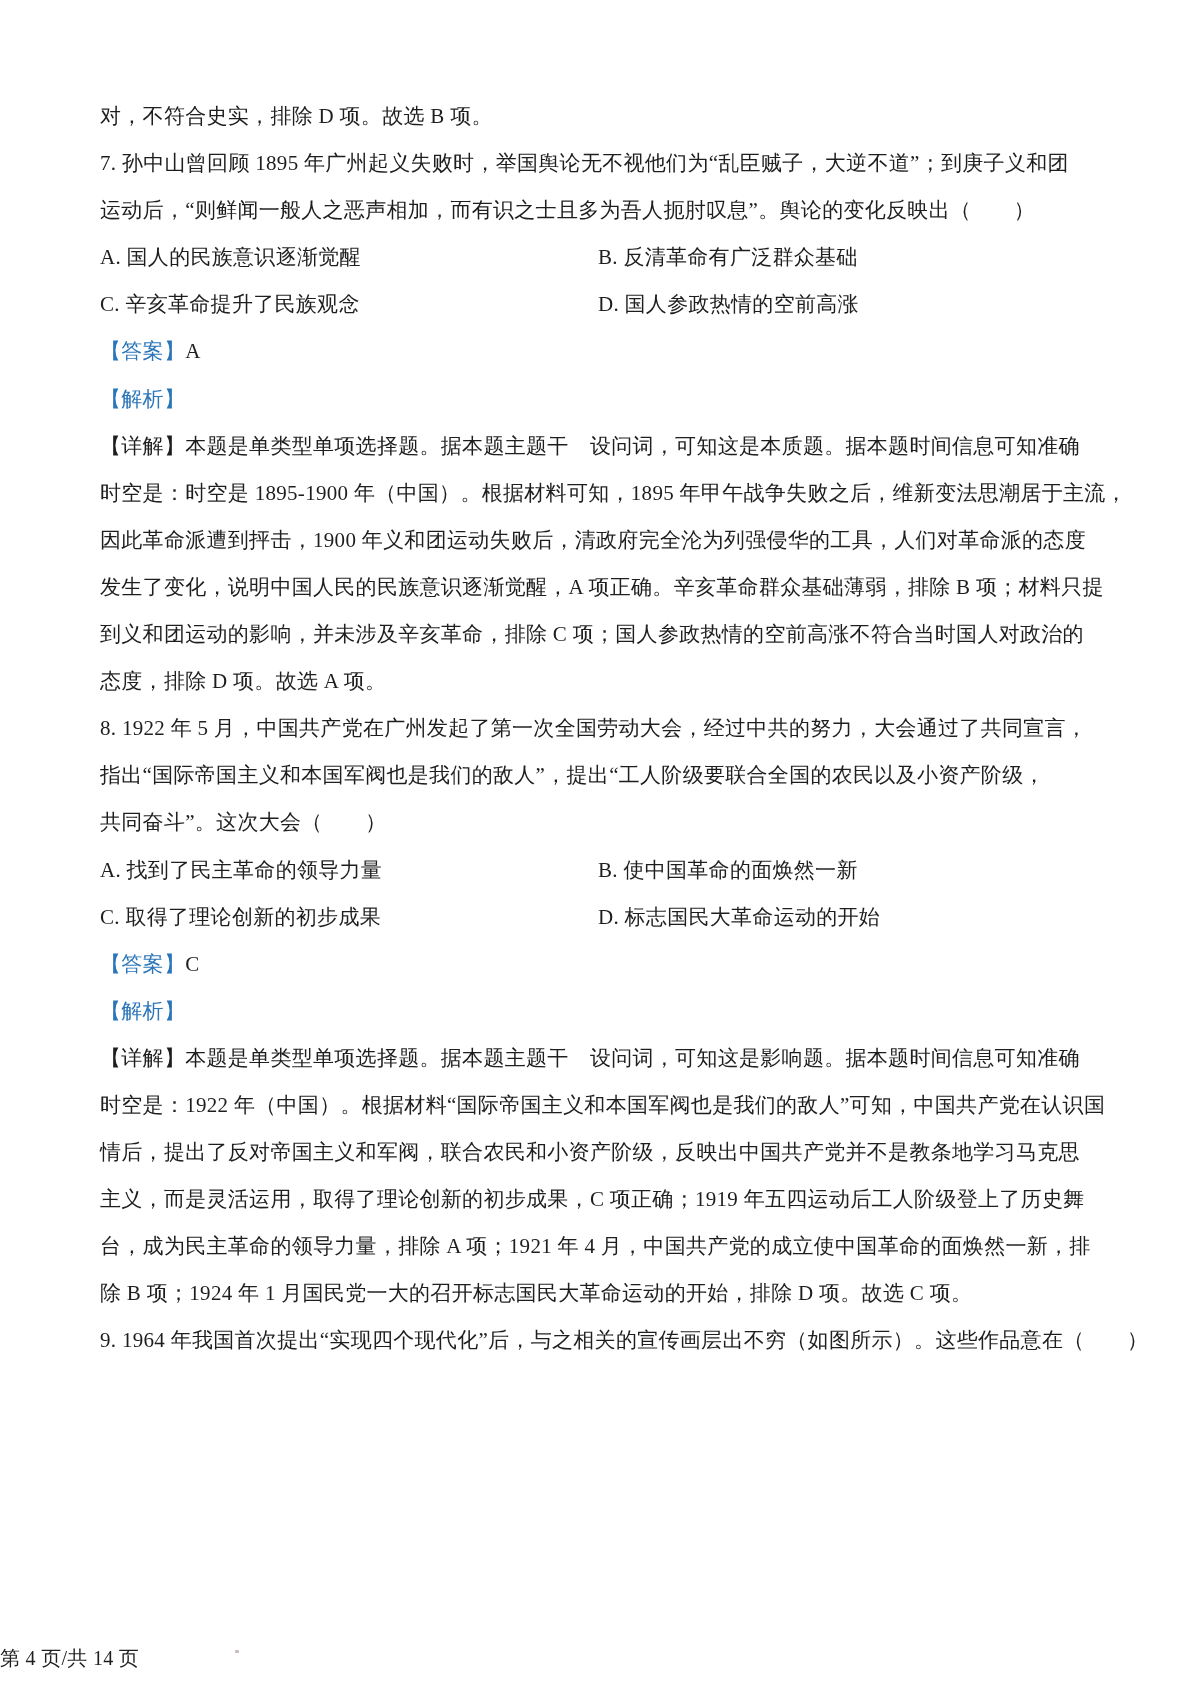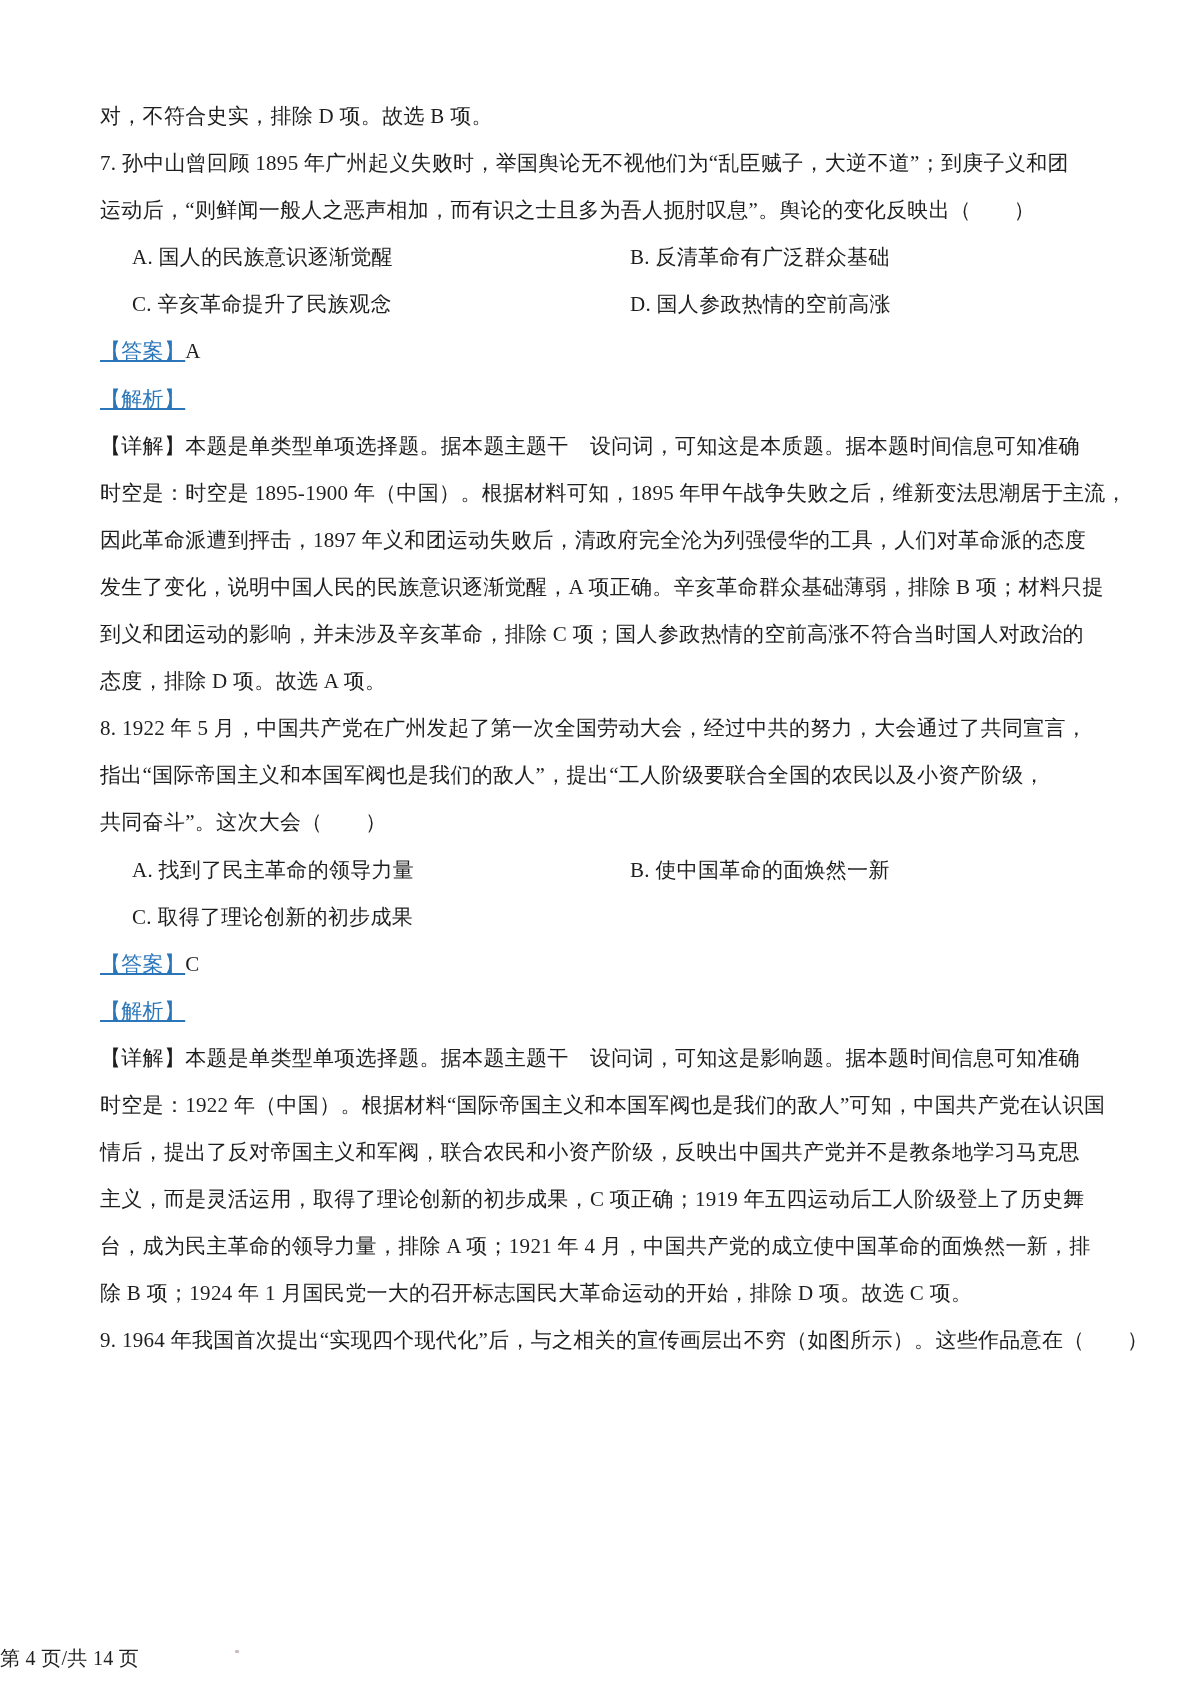--- a/index.html
+++ b/index.html
@@ -19,23 +19,23 @@
     width: 1060px;
     font-size: 21px;
     letter-spacing: 0.3px;
   }
   .line {
     height: 47.1px;
     line-height: 47.1px;
     white-space: nowrap;
   }
   .opt-row { display: flex; }
-  .opt-left { display: inline-block; width: 498px; margin-left: 32px; }
+  .opt-left { display: inline-block; width: 498px; }
   .opt-right { display: inline-block; text-align: center; }
-  .blue { color: #2b76b9; text-decoration: underline; }
+  .blue { color: #2b76b9; }
   .answer-value { color: #1e1e1e; }
   .footer {
     position: absolute;
     left: 0;
     top: 1645px;
     width: 1200px;
     text-align: left;
     font-size: 20px;
     letter-spacing: 0.3px;
     color: #1e1e1e;
@@ -72,36 +72,37 @@
         <span class="opt-right">D. 国人参政热情的空前高涨</span>
       </div>
       <div class="line">
         <span class="blue">【答案】</span><span class="answer-value">A</span>
       </div>
       <div class="line">
         <span class="blue">【解析】</span>
       </div>
       <div class="line">【详解】本题是单类型单项选择题。据本题主题干　设问词，可知这是本质题。据本题时间信息可知准确</div>
       <div class="line">时空是：时空是 1895-1900 年（中国）。根据材料可知，1895 年甲午战争失败之后，维新变法思潮居于主流，</div>
-      <div class="line">因此革命派遭到抨击，1897 年义和团运动失败后，清政府完全沦为列强侵华的工具，人们对革命派的态度</div>
+      <div class="line">因此革命派遭到抨击，1900 年义和团运动失败后，清政府完全沦为列强侵华的工具，人们对革命派的态度</div>
       <div class="line">发生了变化，说明中国人民的民族意识逐渐觉醒，A 项正确。辛亥革命群众基础薄弱，排除 B 项；材料只提</div>
       <div class="line">到义和团运动的影响，并未涉及辛亥革命，排除 C 项；国人参政热情的空前高涨不符合当时国人对政治的</div>
       <div class="line">态度，排除 D 项。故选 A 项。</div>
     </section>
 
     <section>
       <div class="line">8. 1922 年 5 月，中国共产党在广州发起了第一次全国劳动大会，经过中共的努力，大会通过了共同宣言，</div>
       <div class="line">指出“国际帝国主义和本国军阀也是我们的敌人”，提出“工人阶级要联合全国的农民以及小资产阶级，</div>
       <div class="line">共同奋斗”。这次大会（　　）</div>
       <div class="line opt-row">
         <span class="opt-left">A. 找到了民主革命的领导力量</span>
         <span class="opt-right">B. 使中国革命的面焕然一新</span>
       </div>
       <div class="line opt-row">
         <span class="opt-left">C. 取得了理论创新的初步成果</span>
+        <span class="opt-right">D. 标志国民大革命运动的开始</span>
       </div>
       <div class="line">
         <span class="blue">【答案】</span><span class="answer-value">C</span>
       </div>
       <div class="line">
         <span class="blue">【解析】</span>
       </div>
       <div class="line">【详解】本题是单类型单项选择题。据本题主题干　设问词，可知这是影响题。据本题时间信息可知准确</div>
       <div class="line">时空是：1922 年（中国）。根据材料“国际帝国主义和本国军阀也是我们的敌人”可知，中国共产党在认识国</div>
       <div class="line">情后，提出了反对帝国主义和军阀，联合农民和小资产阶级，反映出中国共产党并不是教条地学习马克思</div>

